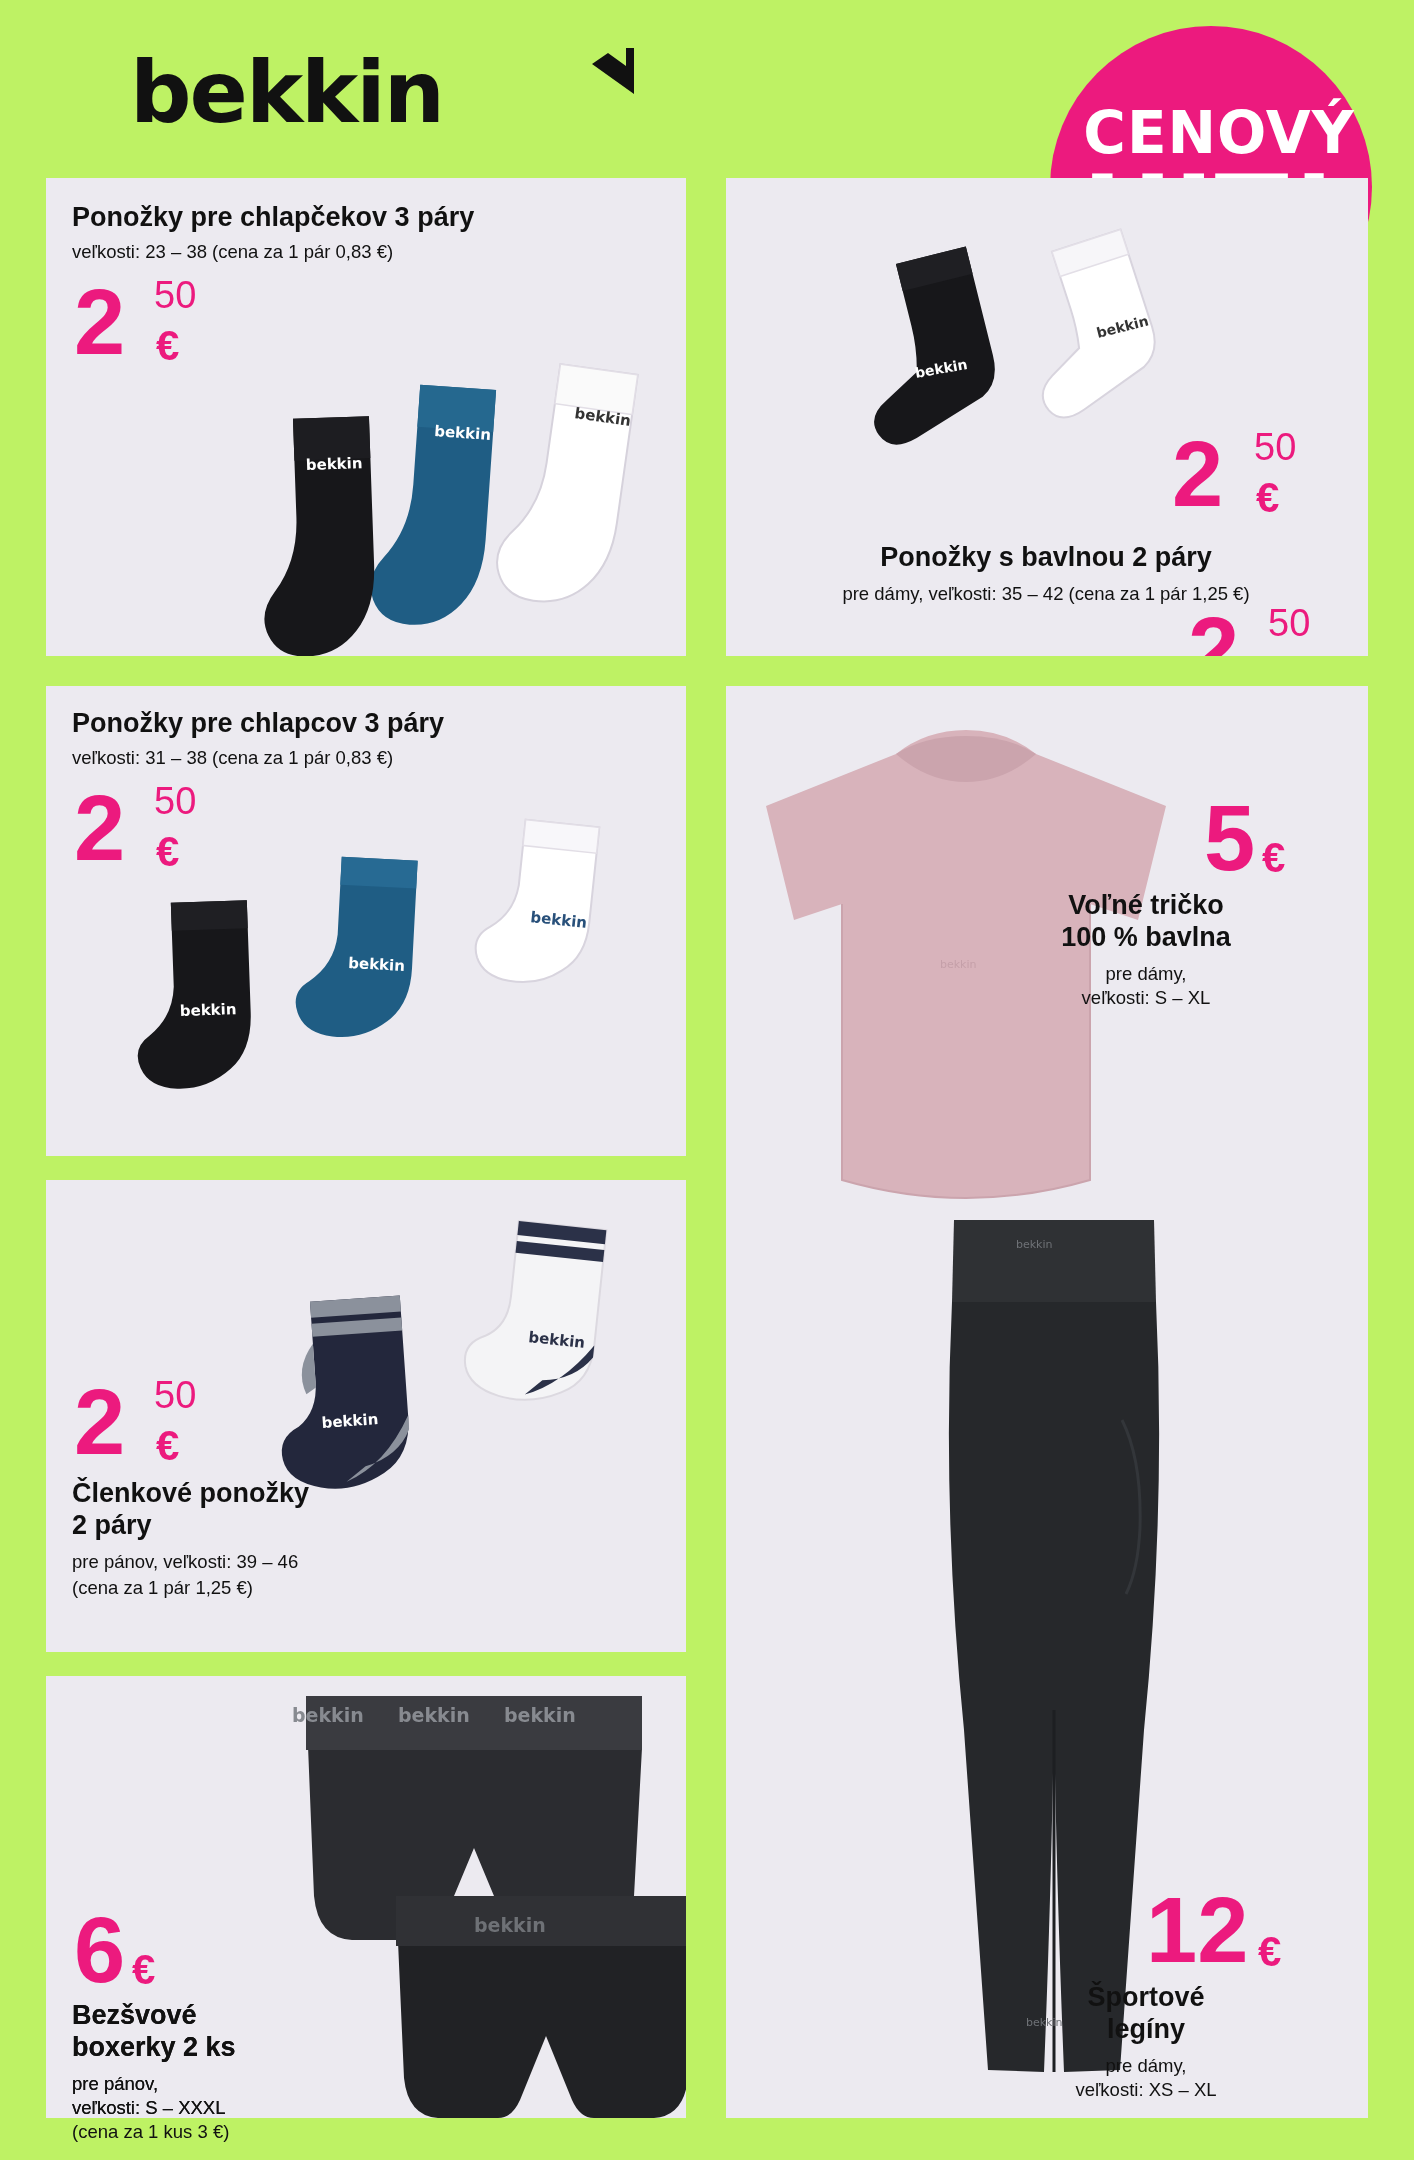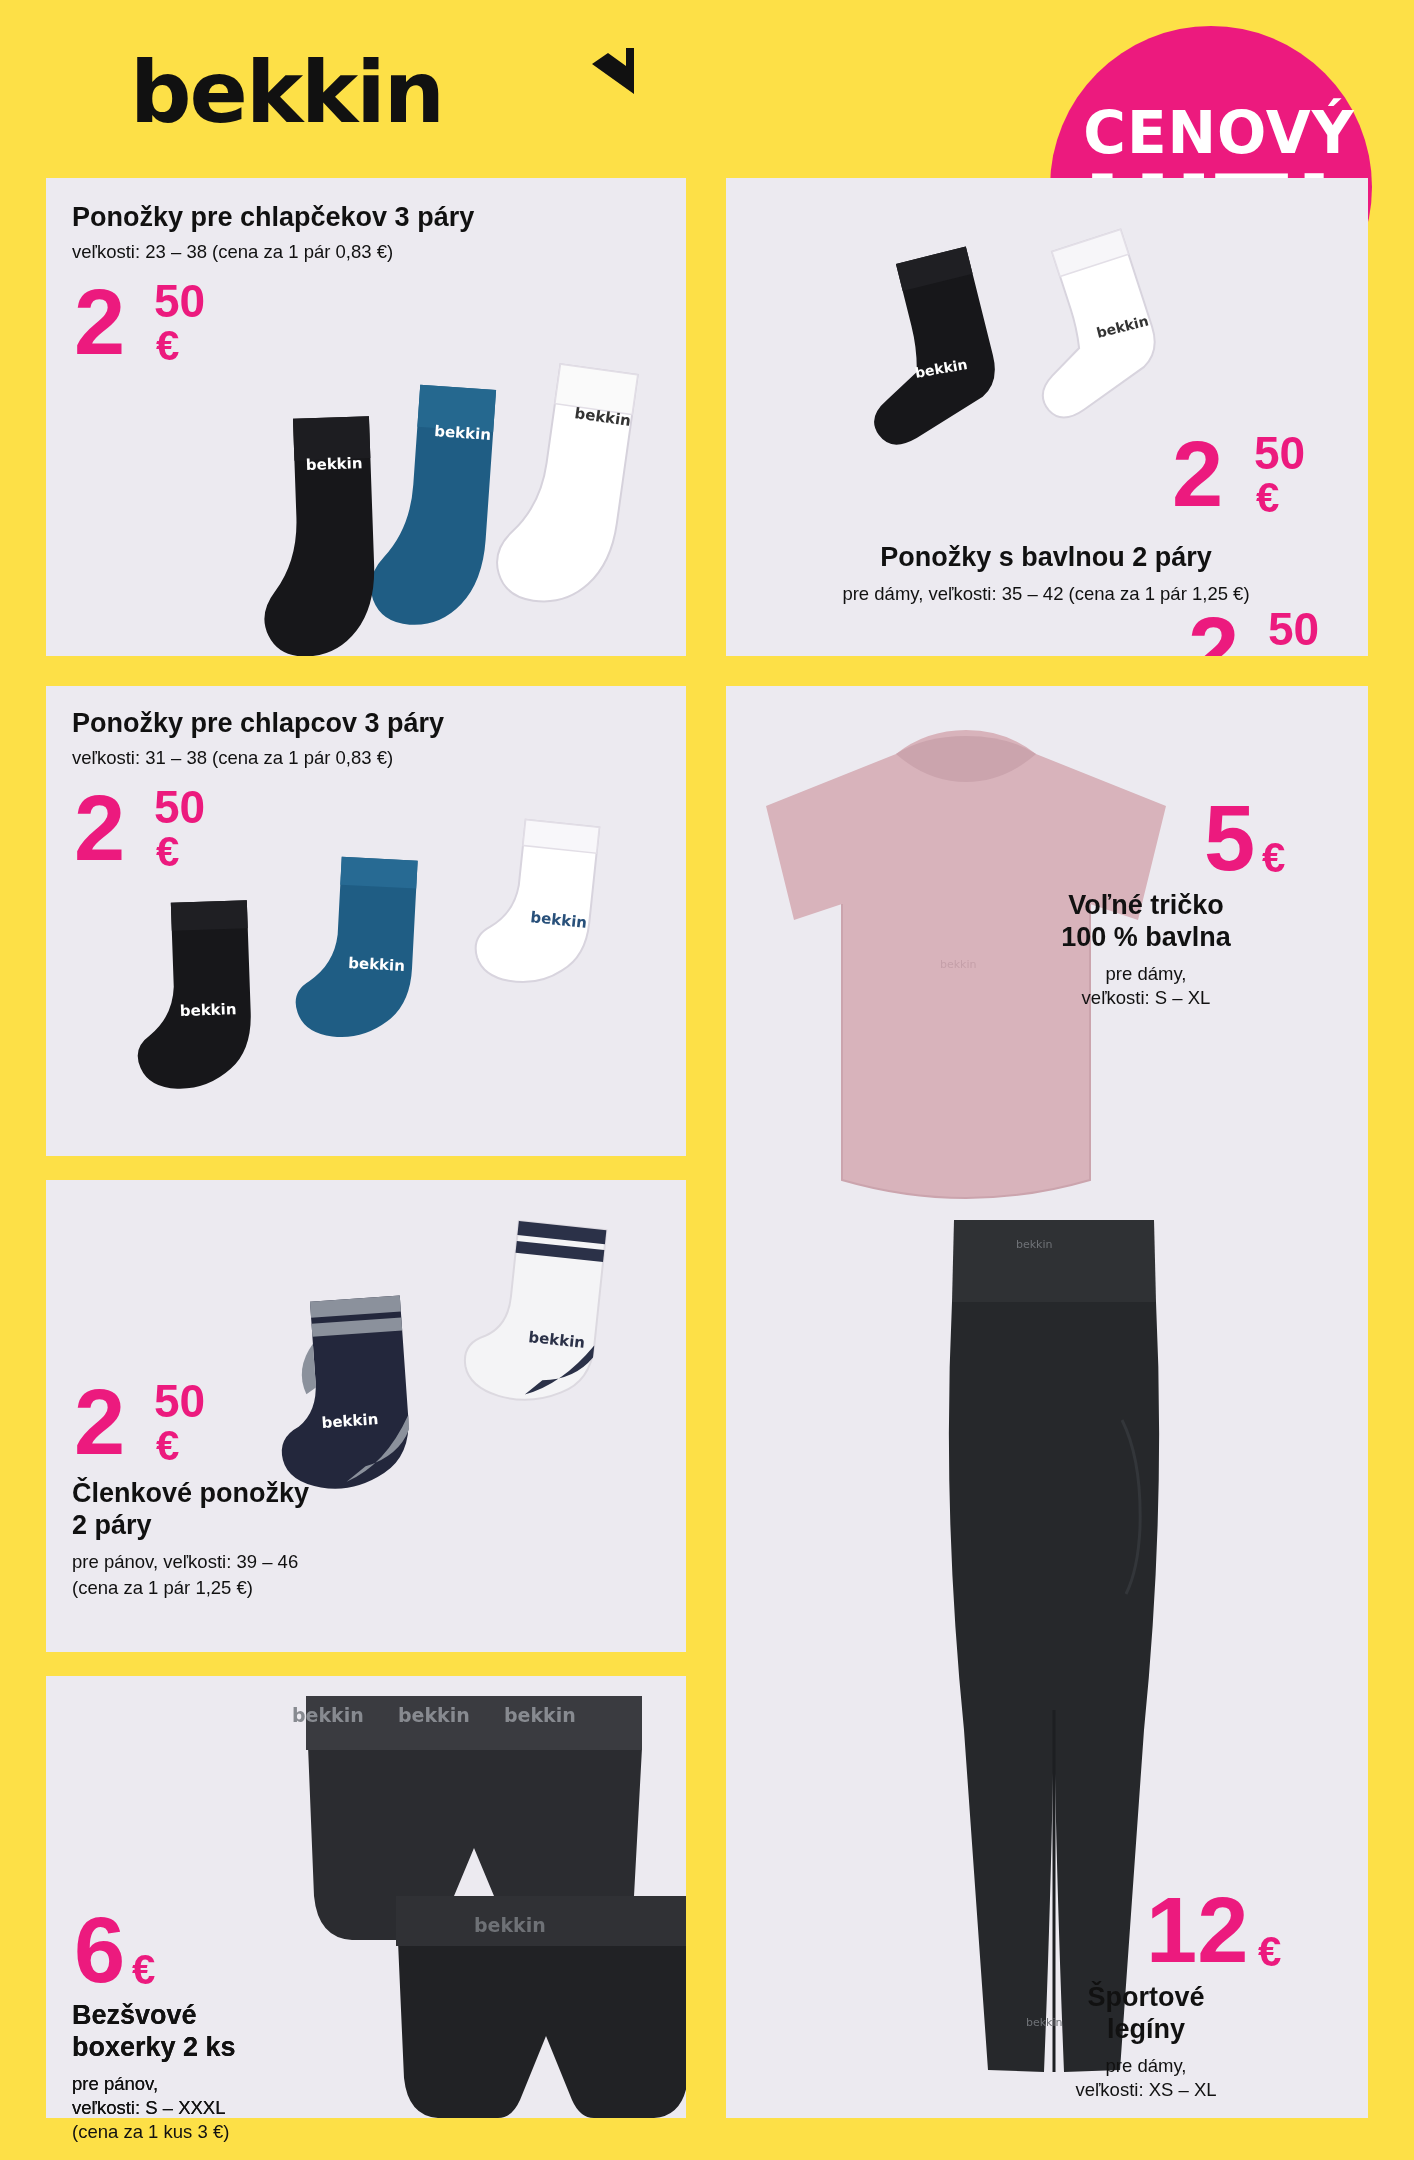--- a/index.html
+++ b/index.html
@@ -7,21 +7,21 @@
     width: 1414px;
     height: 2160px;
     background: #ffffff;
     font-family: "Liberation Sans", sans-serif;
     overflow: hidden;
   }
   .page {
     position: relative;
     width: 1414px;
     height: 2160px;
-    background: #fde047;
+    background: #bef264;
   }
 
   
   .header {
     position: absolute;
     top: 0; left: 0;
     width: 1414px;
     height: 175px;
   }
   .logo {
@@ -96,22 +96,22 @@
   .price-stack {
     position: relative;
     display: inline-block;
   }
   .price-stack .int {
     font-size: 92px;
     font-weight: 700;
   }
   .price-stack .cents {
     position: absolute;
-    font-size: 46px;
-    font-weight: 700;
+    font-size: 38px;
+    font-weight: 400;
     top: -2px;
   }
   .price-stack .eur {
     position: absolute;
     font-size: 42px;
     font-weight: 700;
   }
 
   .ralign { text-align: center; }
 </style>

